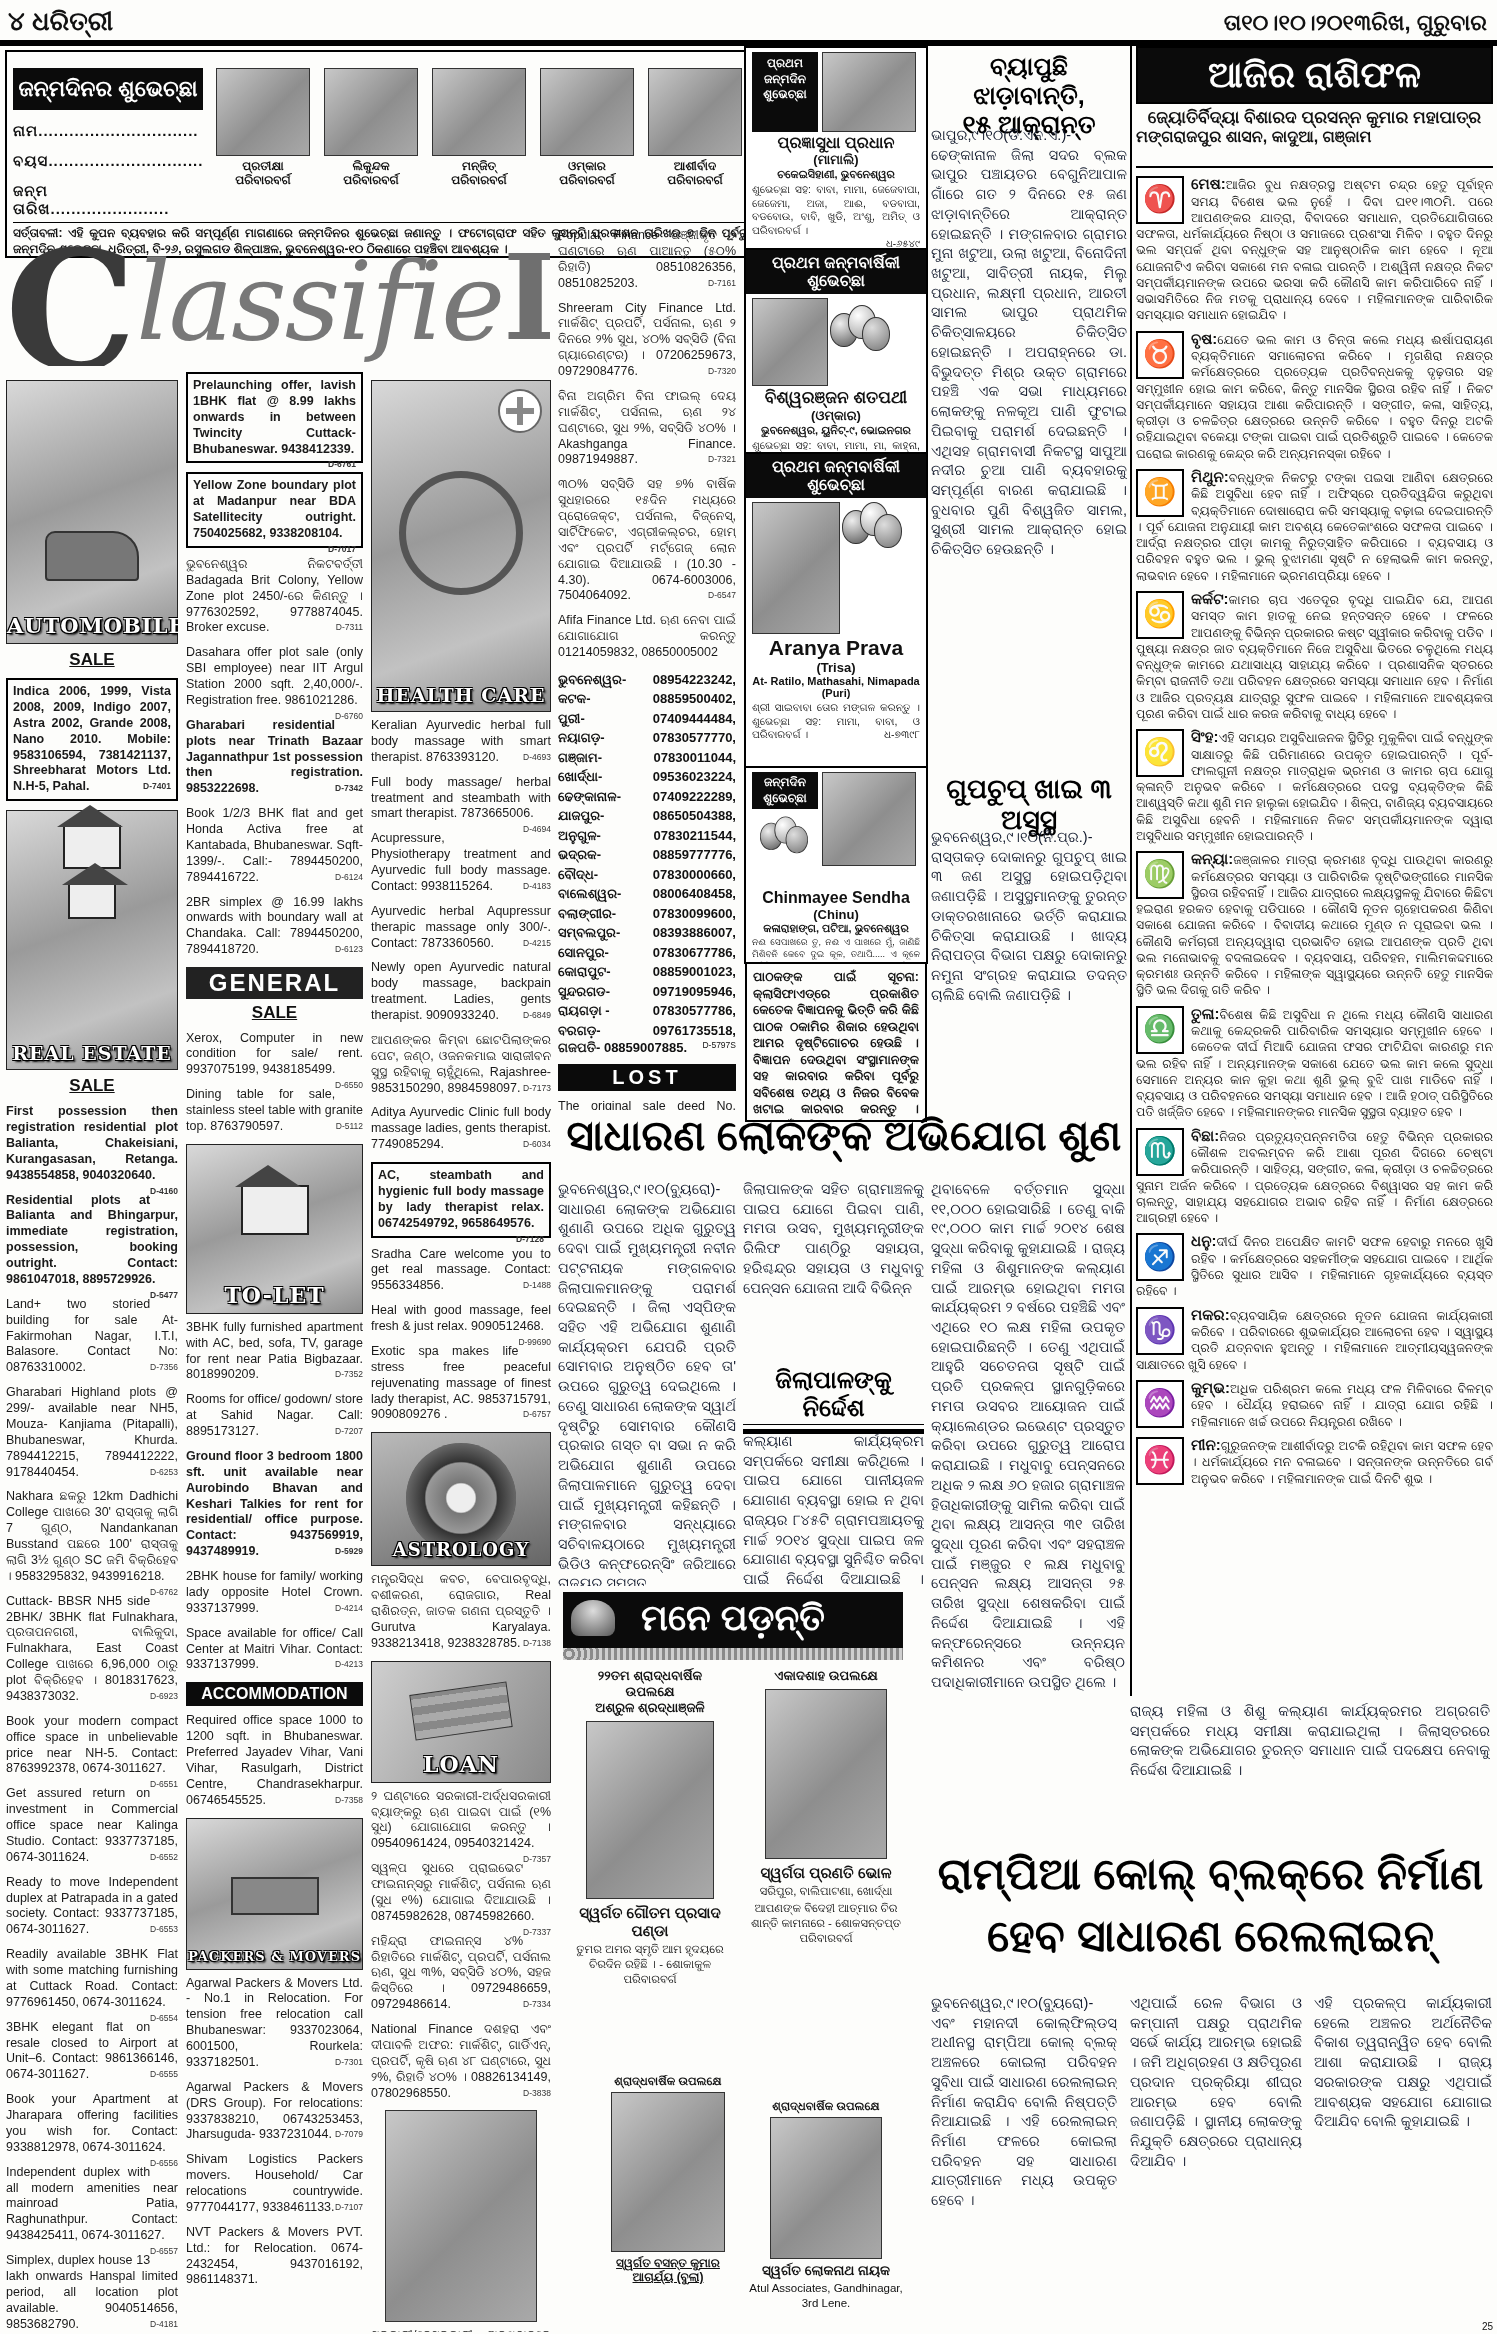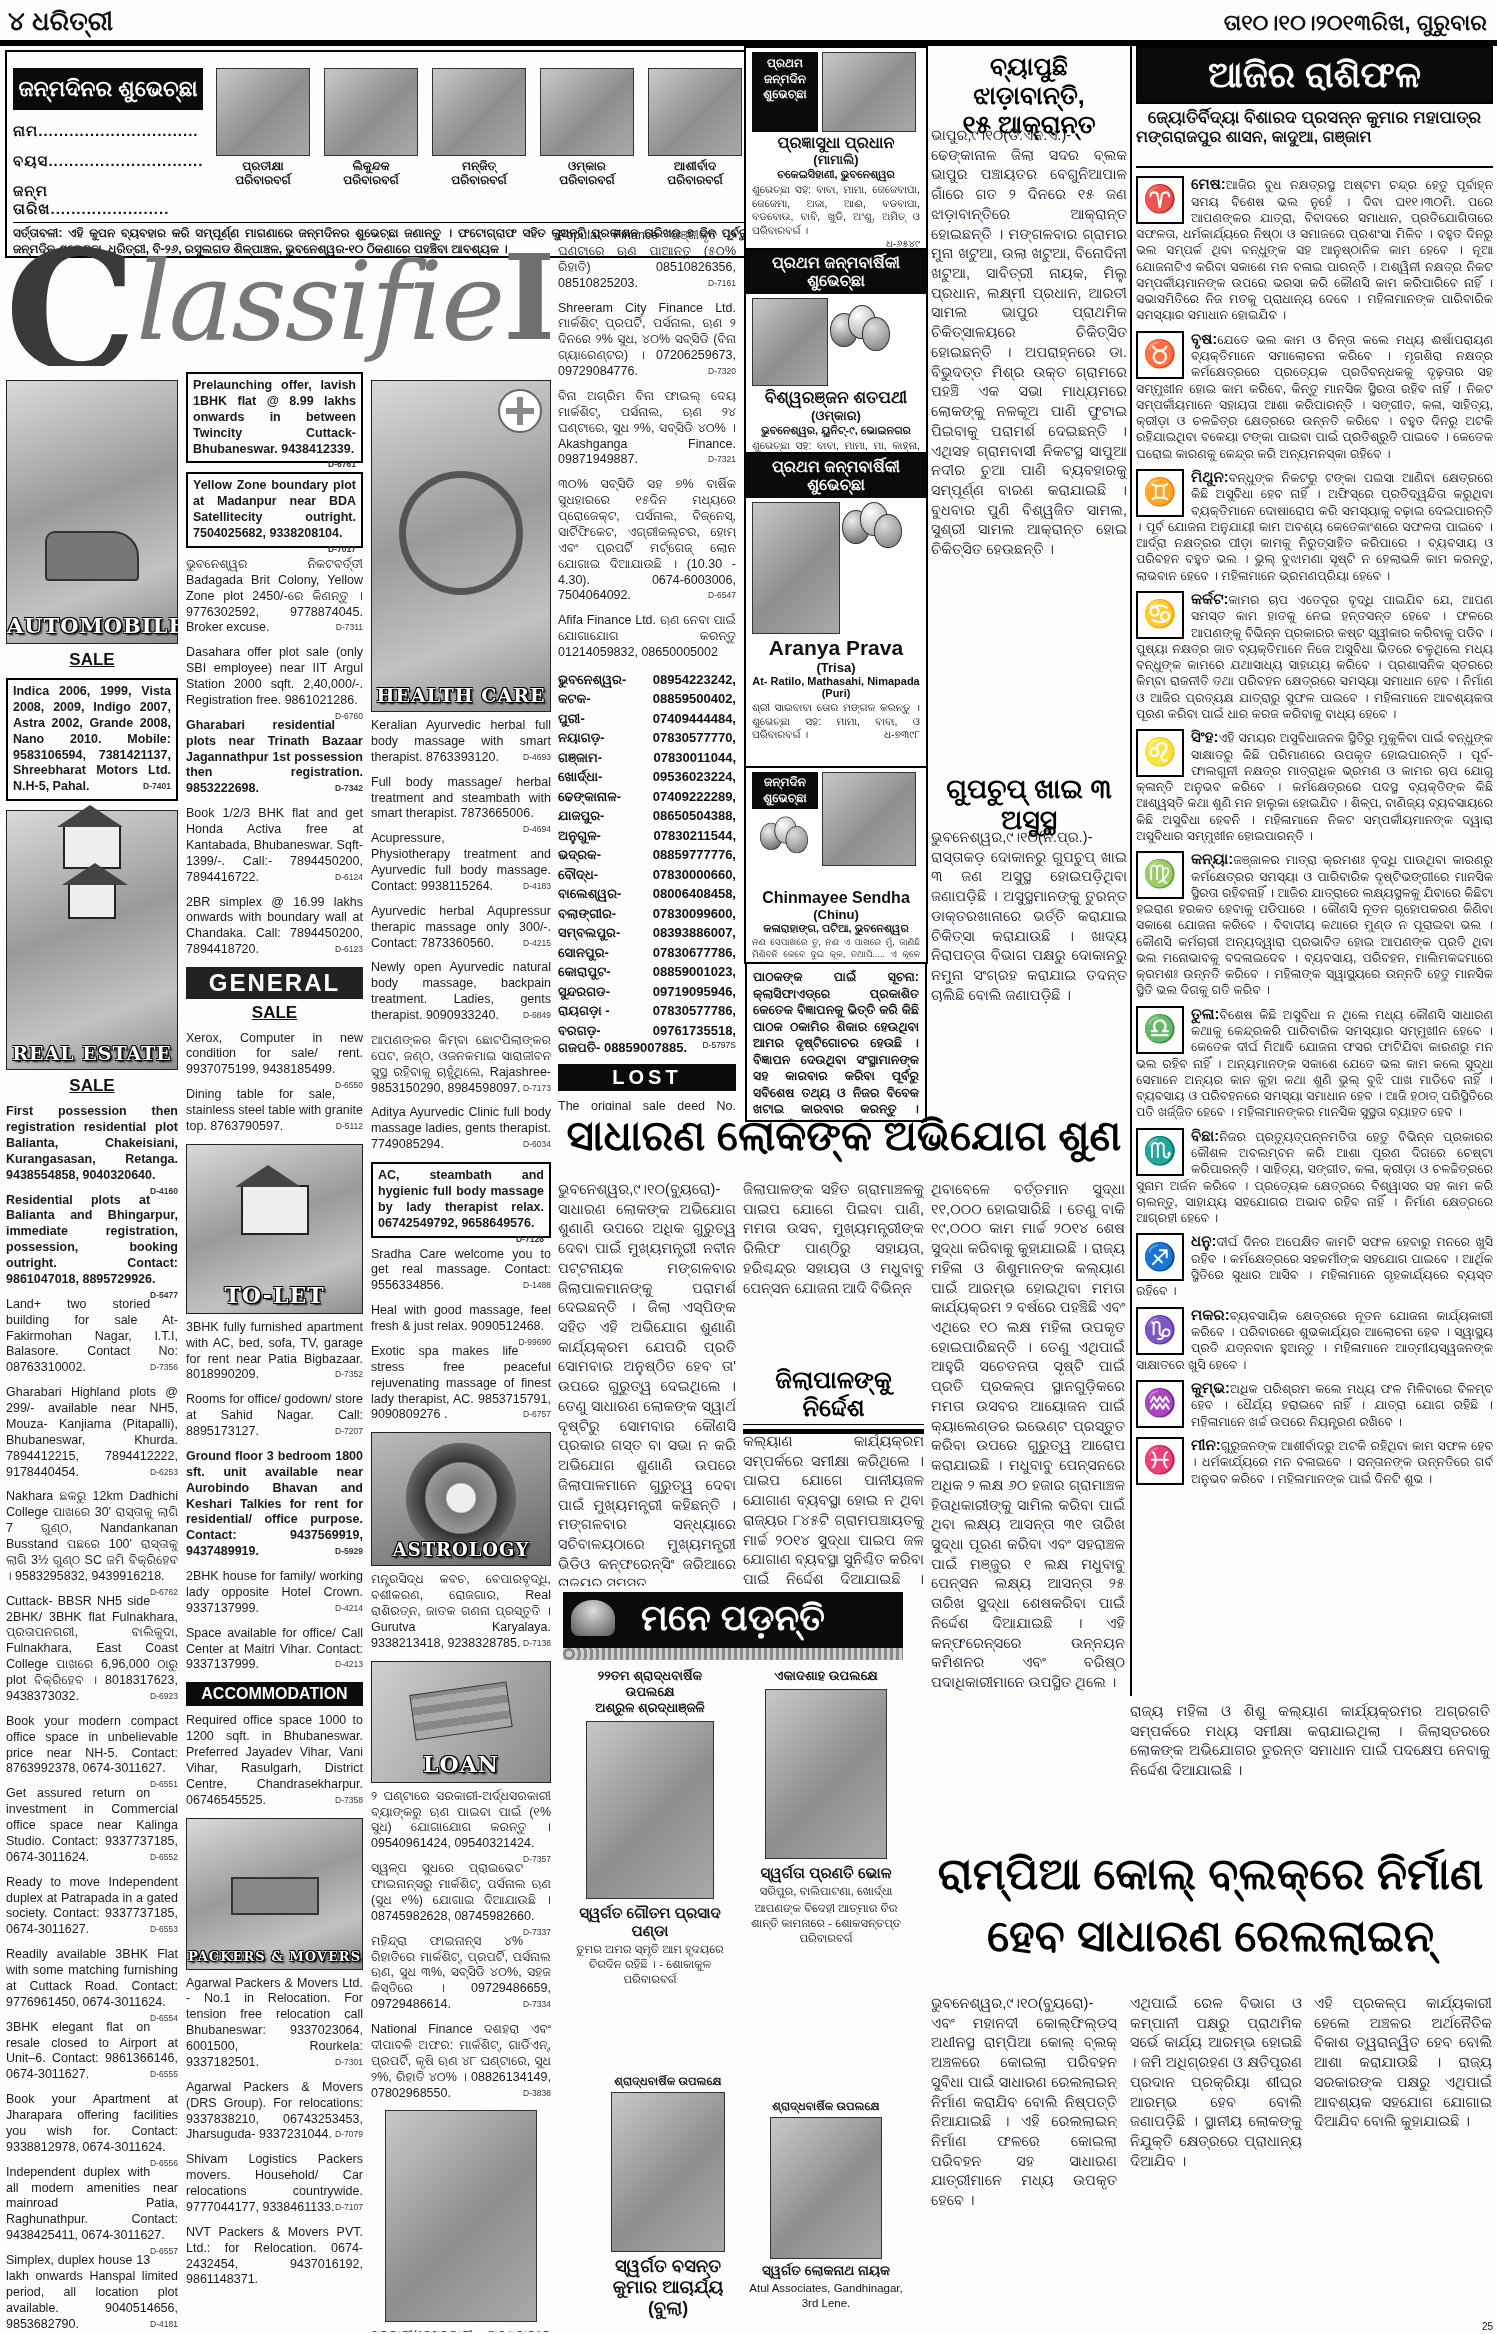--- a/index.html
+++ b/index.html
@@ -485,21 +485,21 @@
 <div class="abs memorial-cell col" style="left:748px;top:1668px;width:156px;height:400px;">
   <div class="mem-occ">ଏକାଦଶାହ ଉପଲକ୍ଷେ</div>
   <div class="photo" style="width:120px;height:168px;margin:5px auto;"></div>
   <div class="mem-name">ସ୍ୱର୍ଗତା ପ୍ରଣତି ଭୋଳ</div>
   <div class="mem-sub">ସରିପୁର, ବାଲିପାଟଣା, ଖୋର୍ଦ୍ଧା</div>
   <div class="mem-sub">ଆପଣଙ୍କ ବିଦେହୀ ଆତ୍ମାର ଚିର ଶାନ୍ତି କାମନାରେ - ଶୋକସନ୍ତପ୍ତ ପରିବାରବର୍ଗ</div>
 </div>
 <div class="abs memorial-cell col" style="left:598px;top:2075px;width:140px;height:256px;">
   <div class="mem-occ" style="font-size:11.5px;">ଶ୍ରାଦ୍ଧବାର୍ଷିକ ଉପଲକ୍ଷେ</div>
   <div class="photo" style="width:112px;height:158px;margin:4px auto;"></div>
-  <div class="mem-name" style="font-size:18px;">ସ୍ୱର୍ଗତ ବସନ୍ତ କୁମାର ଆଚାର୍ଯ୍ୟ (ବୁଲା)</div>
+  <div class="mem-name" style="font-size:12px;text-decoration:underline;">ସ୍ୱର୍ଗତ ବସନ୍ତ କୁମାର ଆଚାର୍ଯ୍ୟ (ବୁଲା)</div>
 </div>
 <div class="abs memorial-cell col" style="left:748px;top:2100px;width:156px;height:232px;">
   <div class="mem-occ" style="font-size:11.5px;">ଶ୍ରାଦ୍ଧବାର୍ଷିକ ଉପଲକ୍ଷେ</div>
   <div class="photo" style="width:110px;height:140px;margin:4px auto;"></div>
   <div class="mem-name" style="font-size:13.5px;">ସ୍ୱର୍ଗତ ଲୋକନାଥ ନାୟକ</div>
   <div class="mem-sub">Atul Associates, Gandhinagar, 3rd Lene.</div>
 </div>
 
 <div class="abs" style="left:1130px;top:46px;width:363px;height:1650px;border-left:2px solid #000;padding-left:4px;box-sizing:border-box;overflow:hidden;">
   <div class="blackbar" style="font-size:36px;padding:6px 0;border:2px solid #000;">ଆଜିର ରାଶିଫଳ</div>

